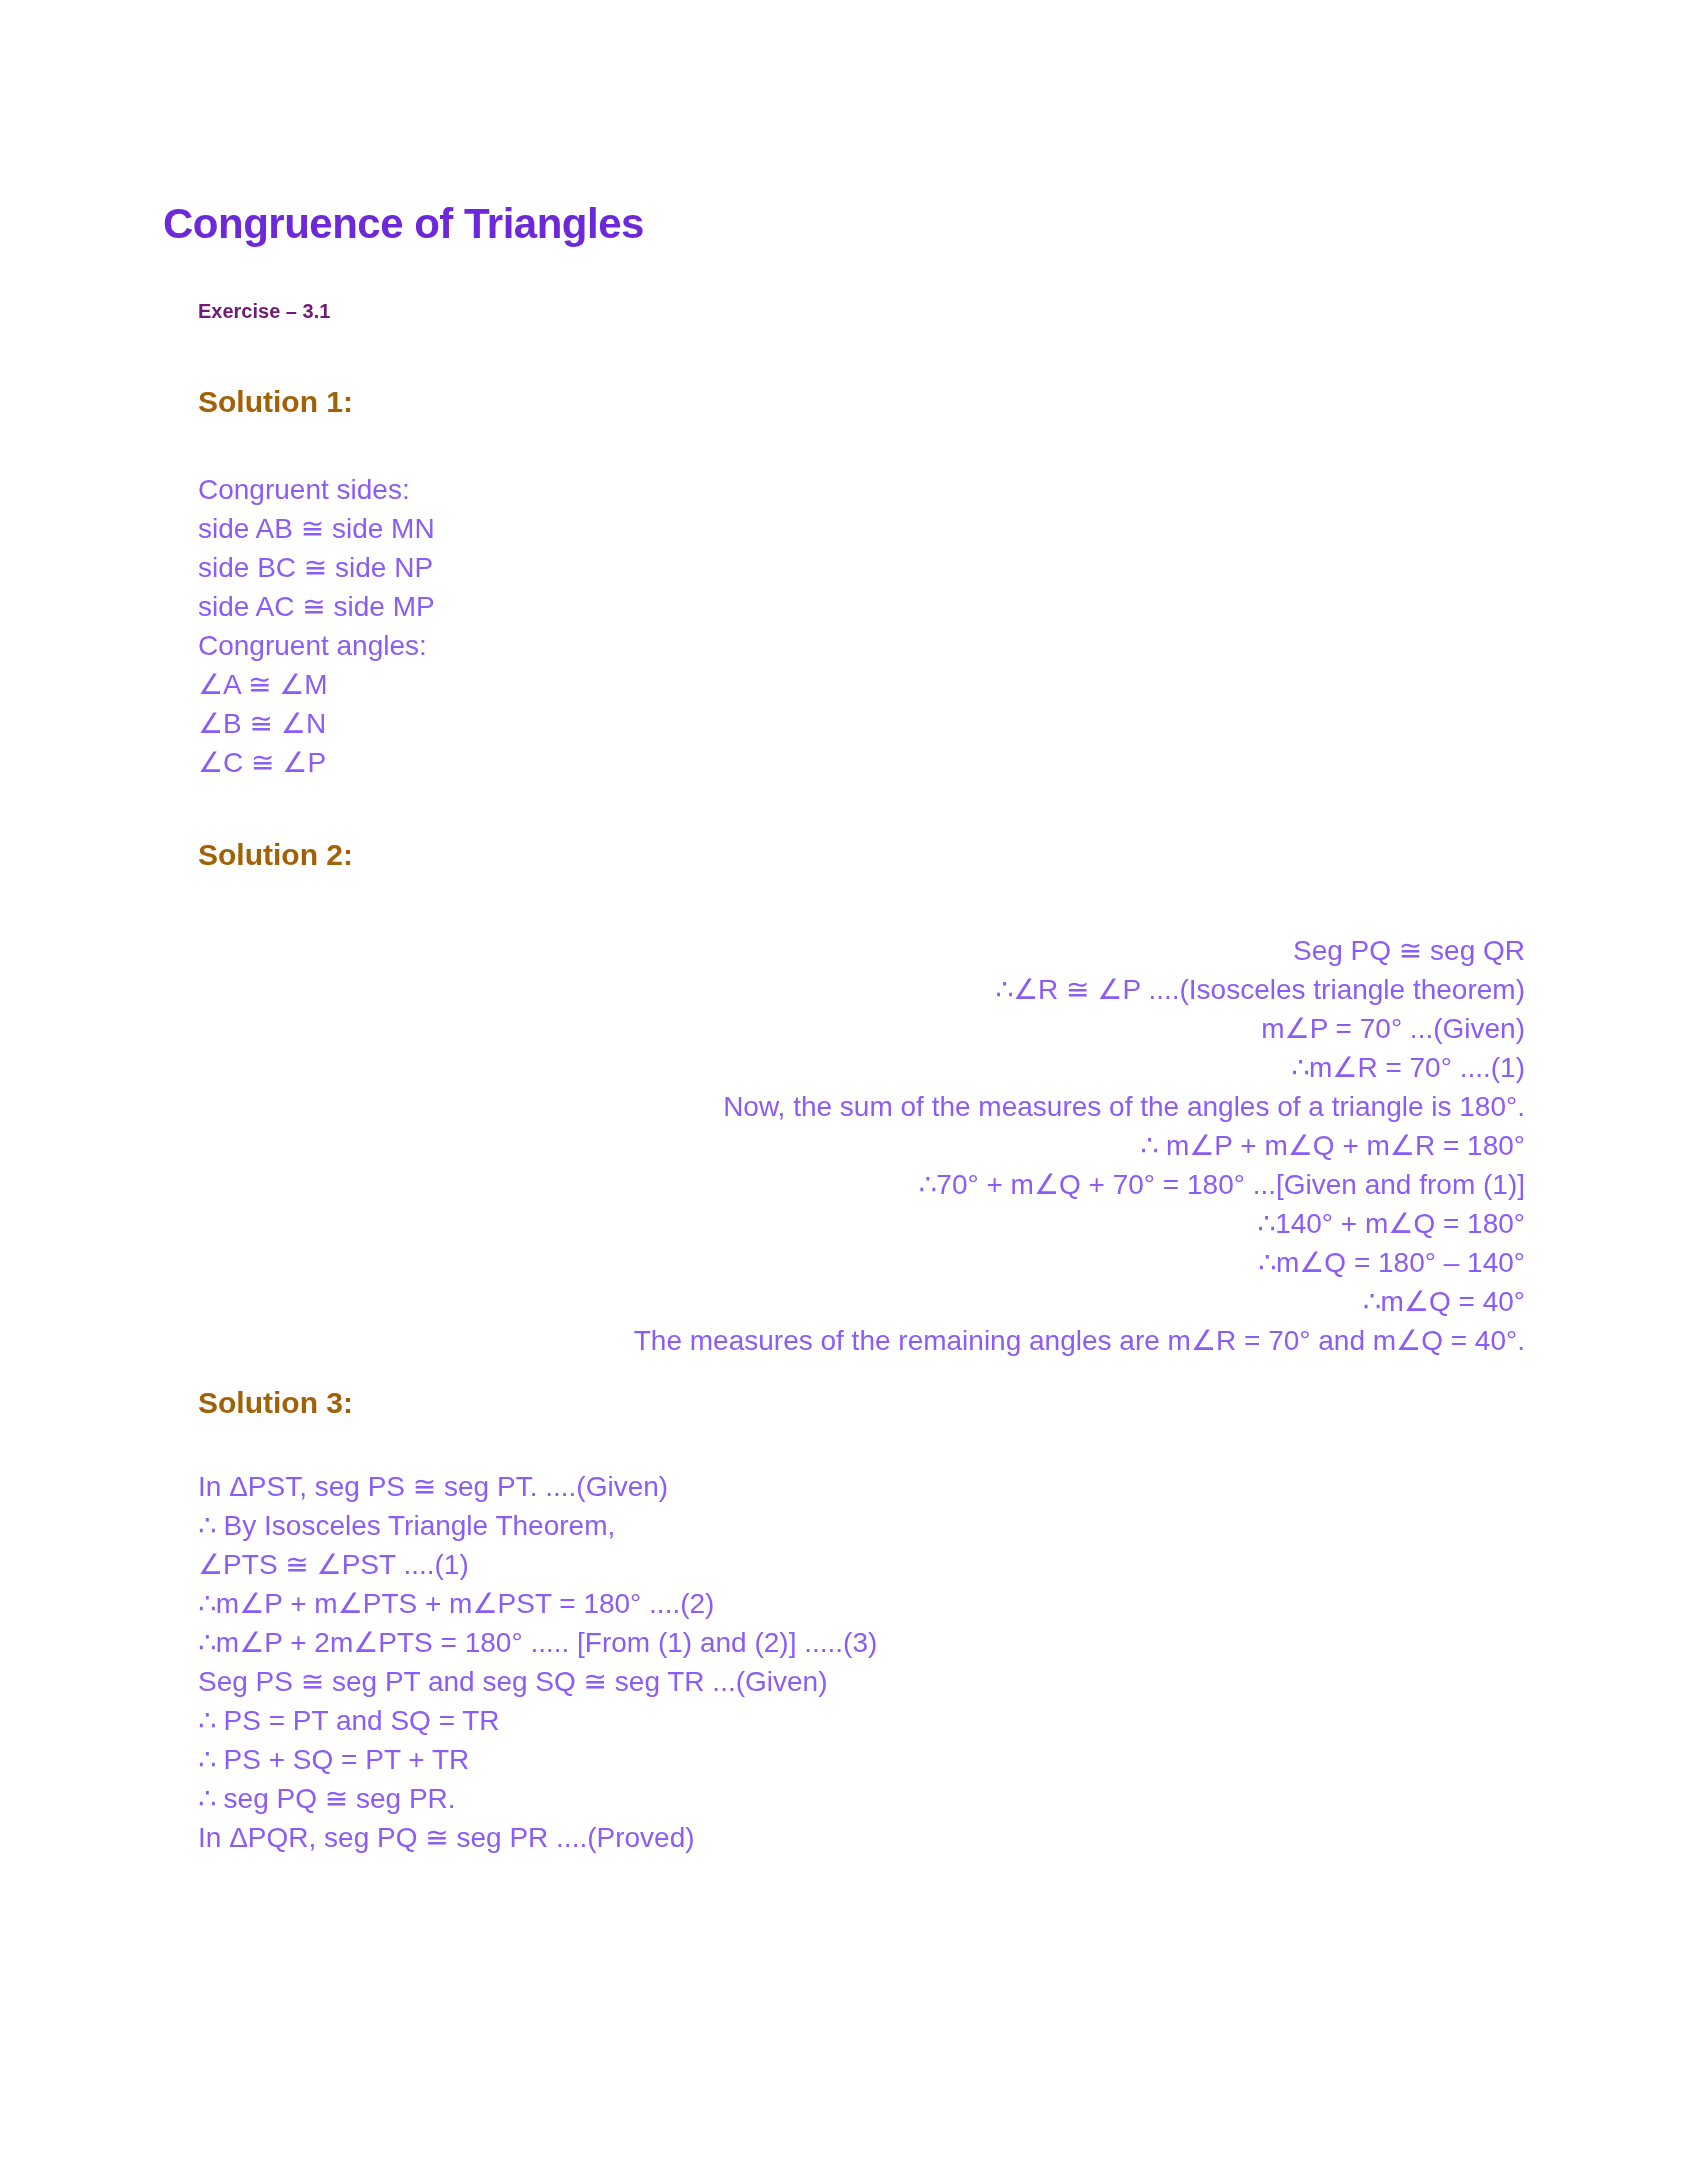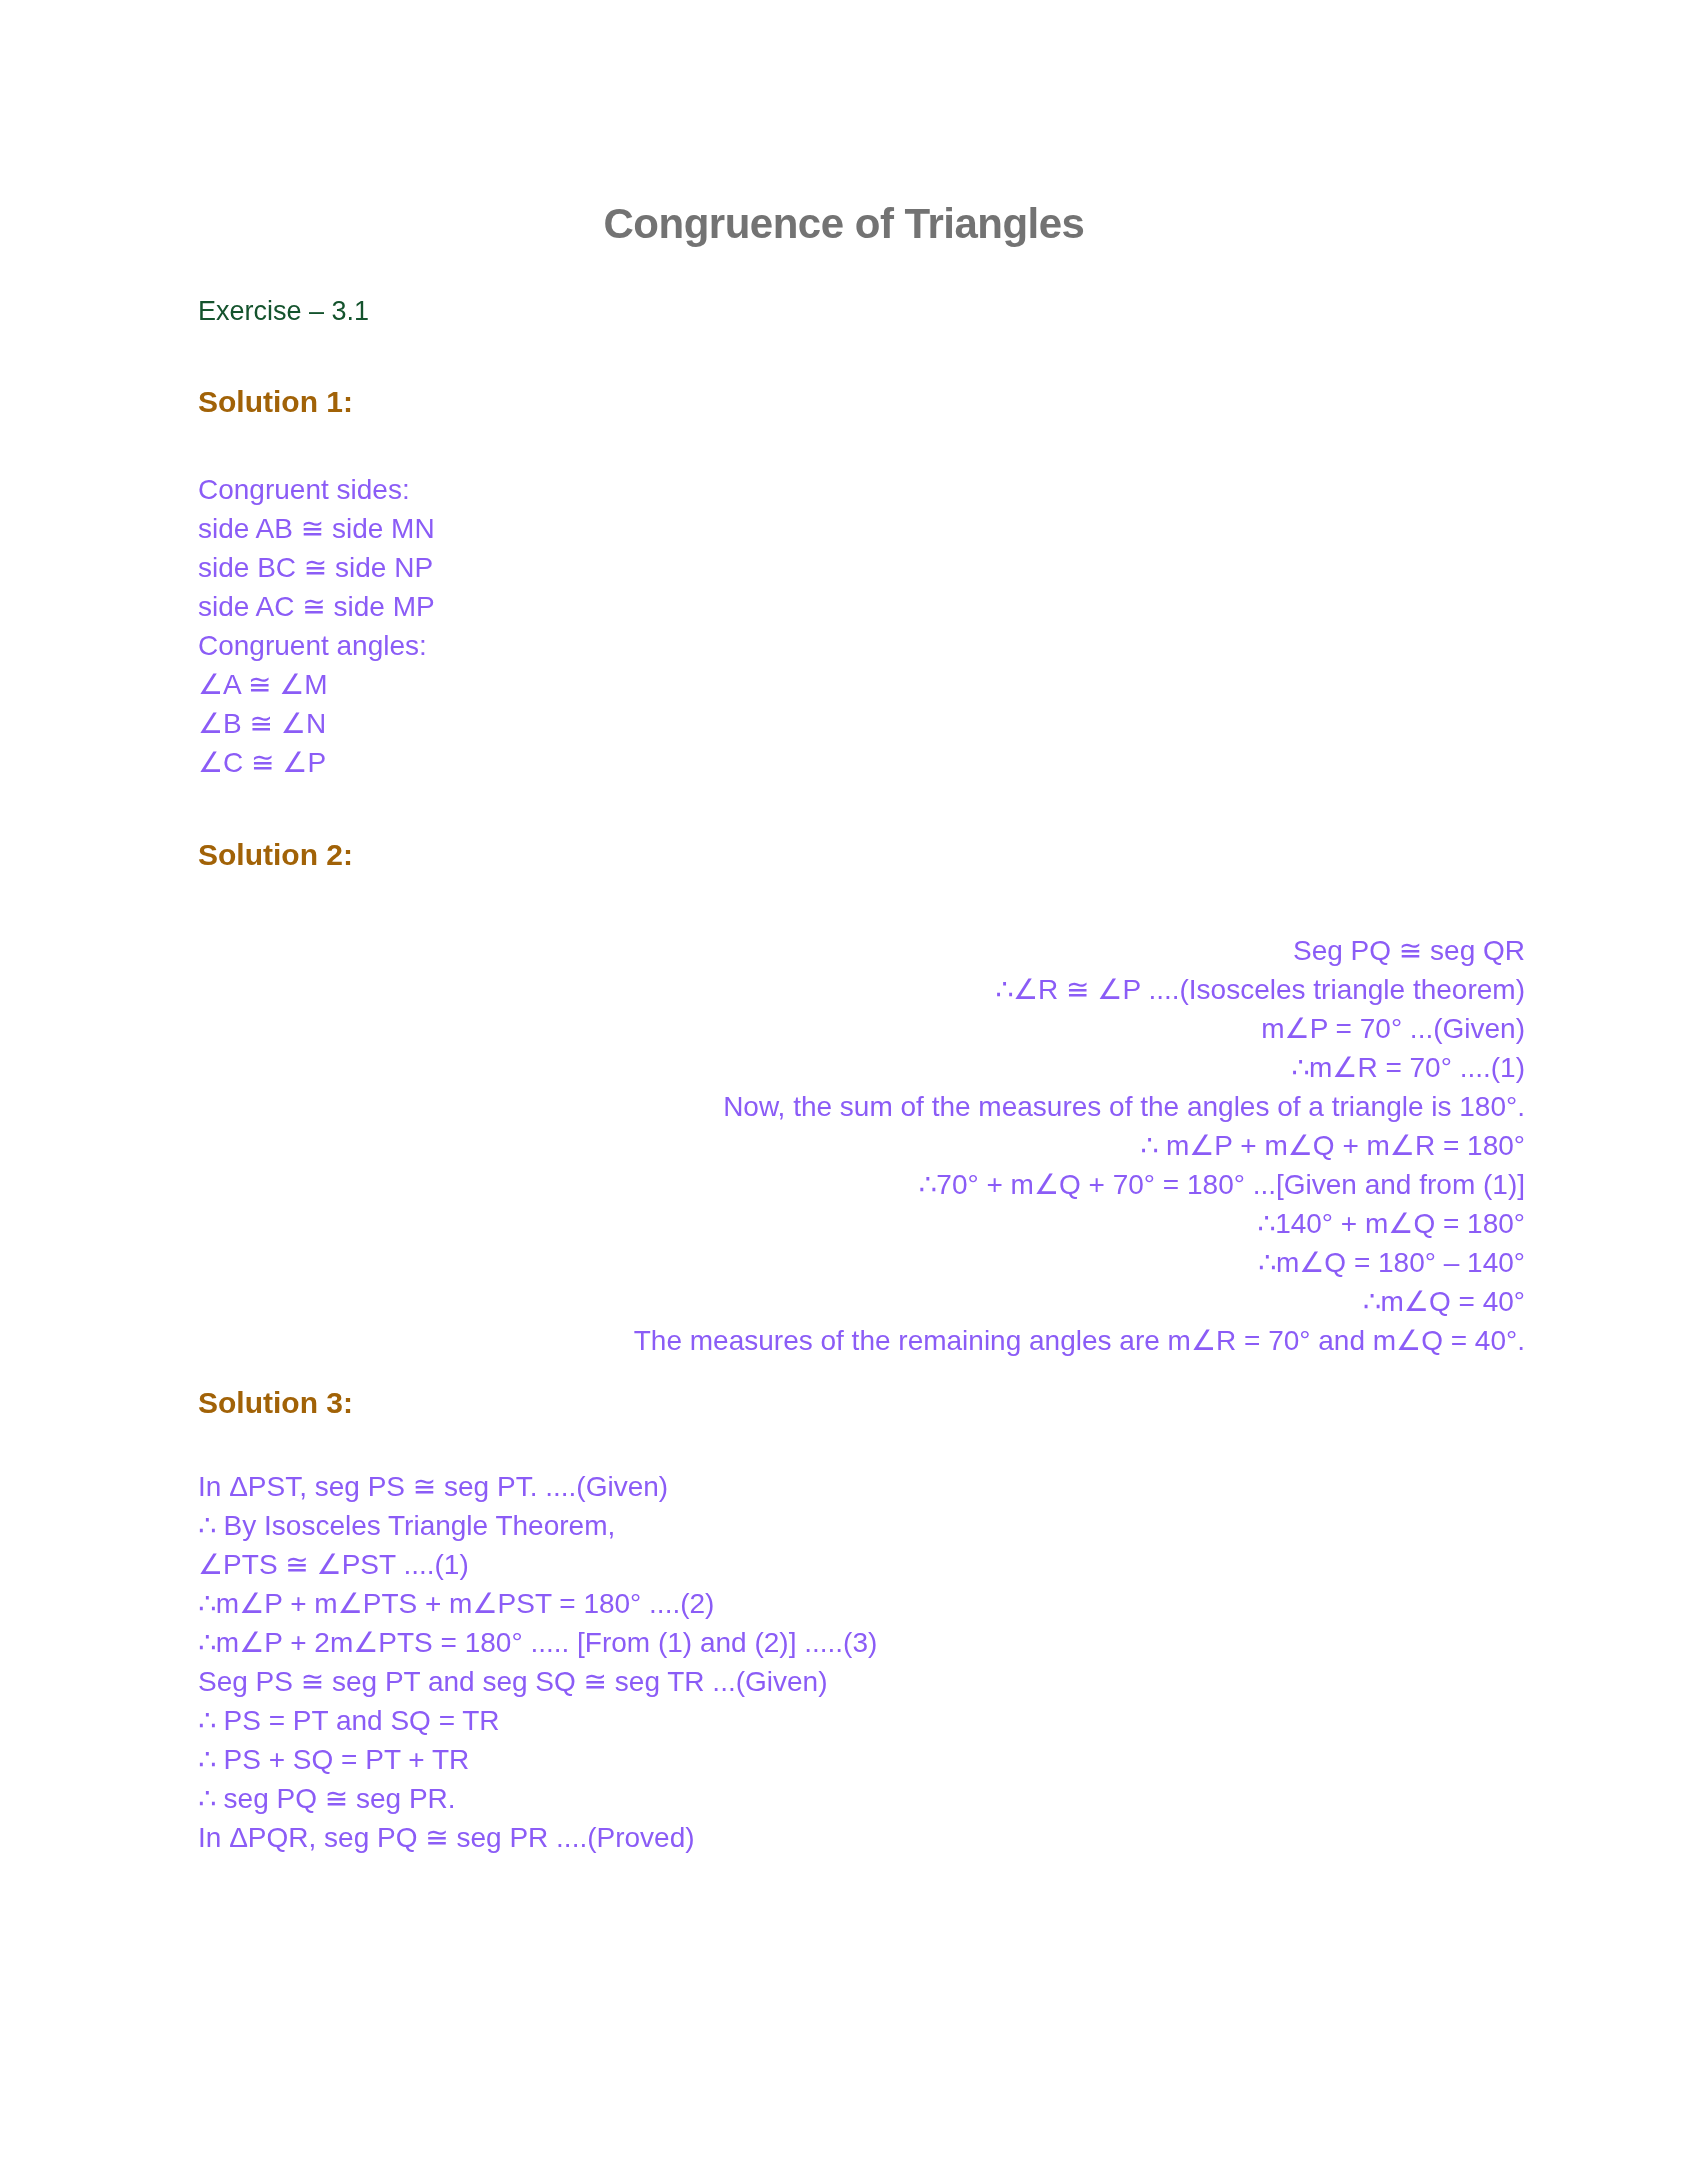--- a/index.html
+++ b/index.html
@@ -17,29 +17,29 @@
     font-family: "Liberation Sans", "DejaVu Sans", sans-serif;
     color: #1a1a1a;
     overflow: hidden;
   }
   .doc-title {
     margin: 0 0 0 -35px;
     font-size: 42px;
     line-height: 48px;
     font-weight: 700;
     letter-spacing: -0.5px;
-    text-align: center;
-    color: #737373;
+    text-align: left;
+    color: #6d28d9;
   }
   .exercise-heading {
     margin: 45px 0 0 0;
-    font-size: 27px;
+    font-size: 20px;
     line-height: 36px;
-    font-weight: 400;
-    color: #14532d;
+    font-weight: 700;
+    color: #701a75;
   }
   .sol-heading {
     margin: 0;
     font-size: 30px;
     line-height: 36px;
     font-weight: 700;
     color: #a16207;
   }
   .solution.s1 .sol-heading { margin-top: 55px; }
   .solution.s2 .sol-heading { margin-top: 55px; }

